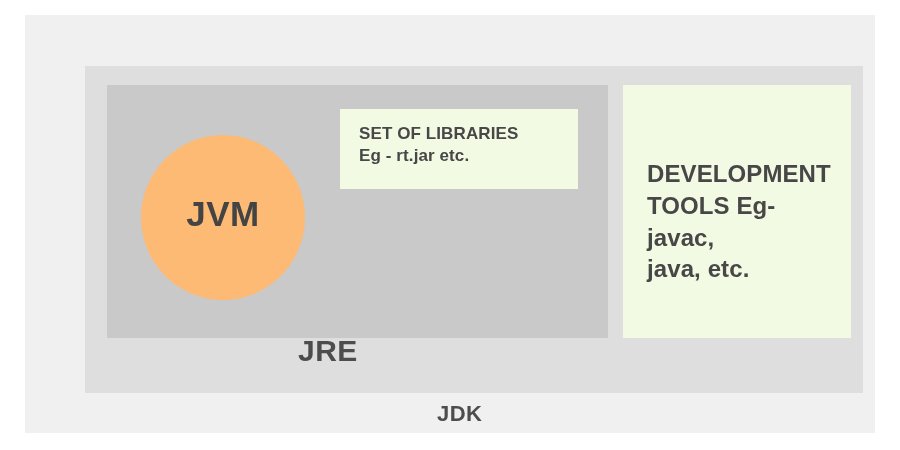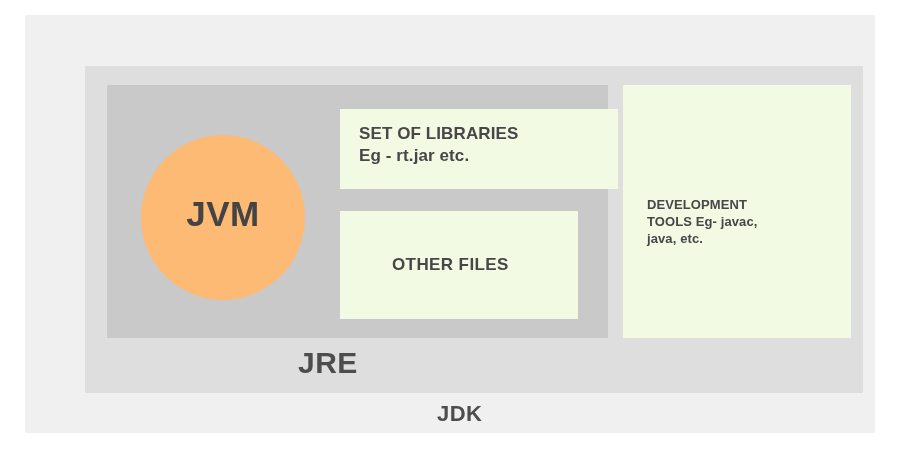--- a/index.html
+++ b/index.html
@@ -77,21 +77,21 @@
   
   .card {
     position: absolute;
     background: #f2faE3;
     box-sizing: border-box;
   }
 
   .card-libraries {
     left: 315px;
     top: 94px;
-    width: 278px;
+    width: 238px;
     height: 80px;
     padding: 14px 0 0 19px;
   }
 
   .card-other-files {
     left: 315px;
     top: 196px;
     width: 238px;
     height: 108px;
     display: flex;
@@ -114,40 +114,40 @@
   .card-text {
     font-size: 17px;
     font-weight: bold;
     color: #474747;
     line-height: 1.30;
     letter-spacing: 0.1px;
     white-space: pre-line;
   }
 
   .card-text-devtools {
-    font-size: 13px;
+    font-size: 24px;
     line-height: 1.33;
     margin-top: 20px;
   }
 
   .card-text-otherfiles {
     letter-spacing: 0.4px;
   }
 
   
   .caption {
     position: absolute;
     font-weight: bold;
     color: #4d4d4d;
     letter-spacing: 0.5px;
     line-height: 1;
   }
   .caption-jre {
     left: 273px;
-    top: 333px;
+    top: 321px;
     font-size: 30px;
   }
   .caption-jdk {
     left: 412px;
     top: 388px;
     font-size: 22px;
   }
 </style>
 </head>
 <body>
@@ -162,23 +162,20 @@
 
     <div class="jvm-circle">
       <span class="jvm-label">JVM</span>
     </div>
 
     <div class="card card-libraries">
       <div class="card-text">SET OF LIBRARIES
 Eg - rt.jar etc.</div>
     </div>
 
-    <div class="card card-other-files">
-      <div class="card-text card-text-otherfiles">OTHER FILES</div>
-    </div>
 
     <div class="card card-dev-tools">
       <div class="card-text card-text-devtools">DEVELOPMENT
 TOOLS Eg- javac,
 java, etc.</div>
     </div>
 
     <div class="caption caption-jre">JRE</div>
 
     <div class="caption caption-jdk">JDK</div>

